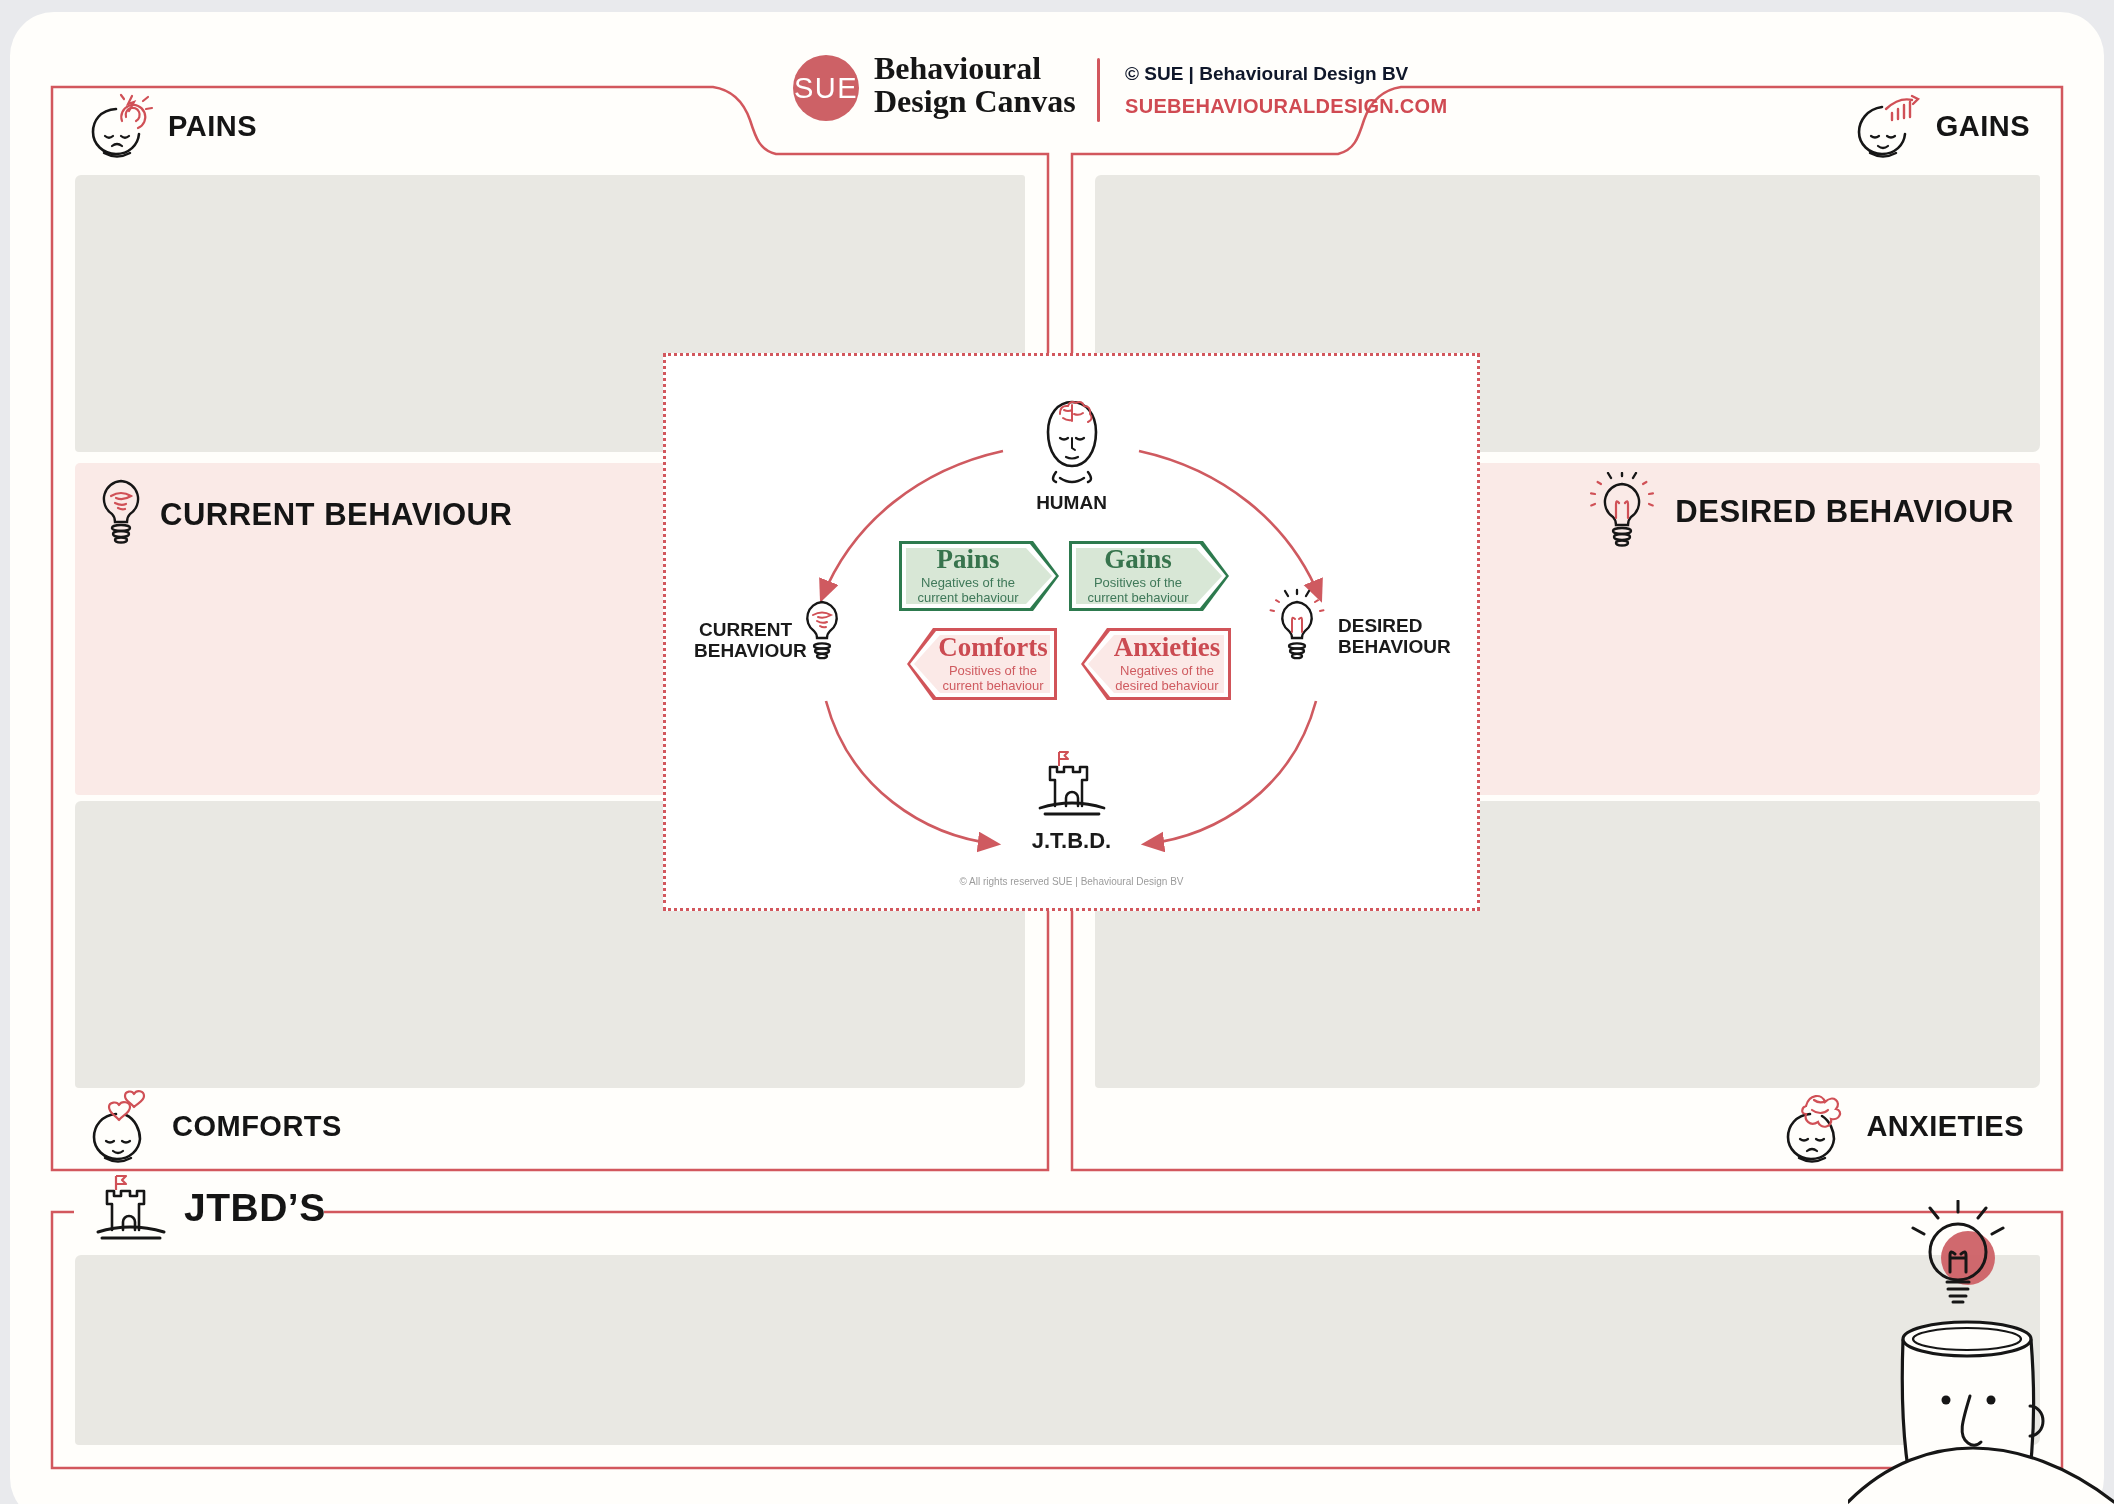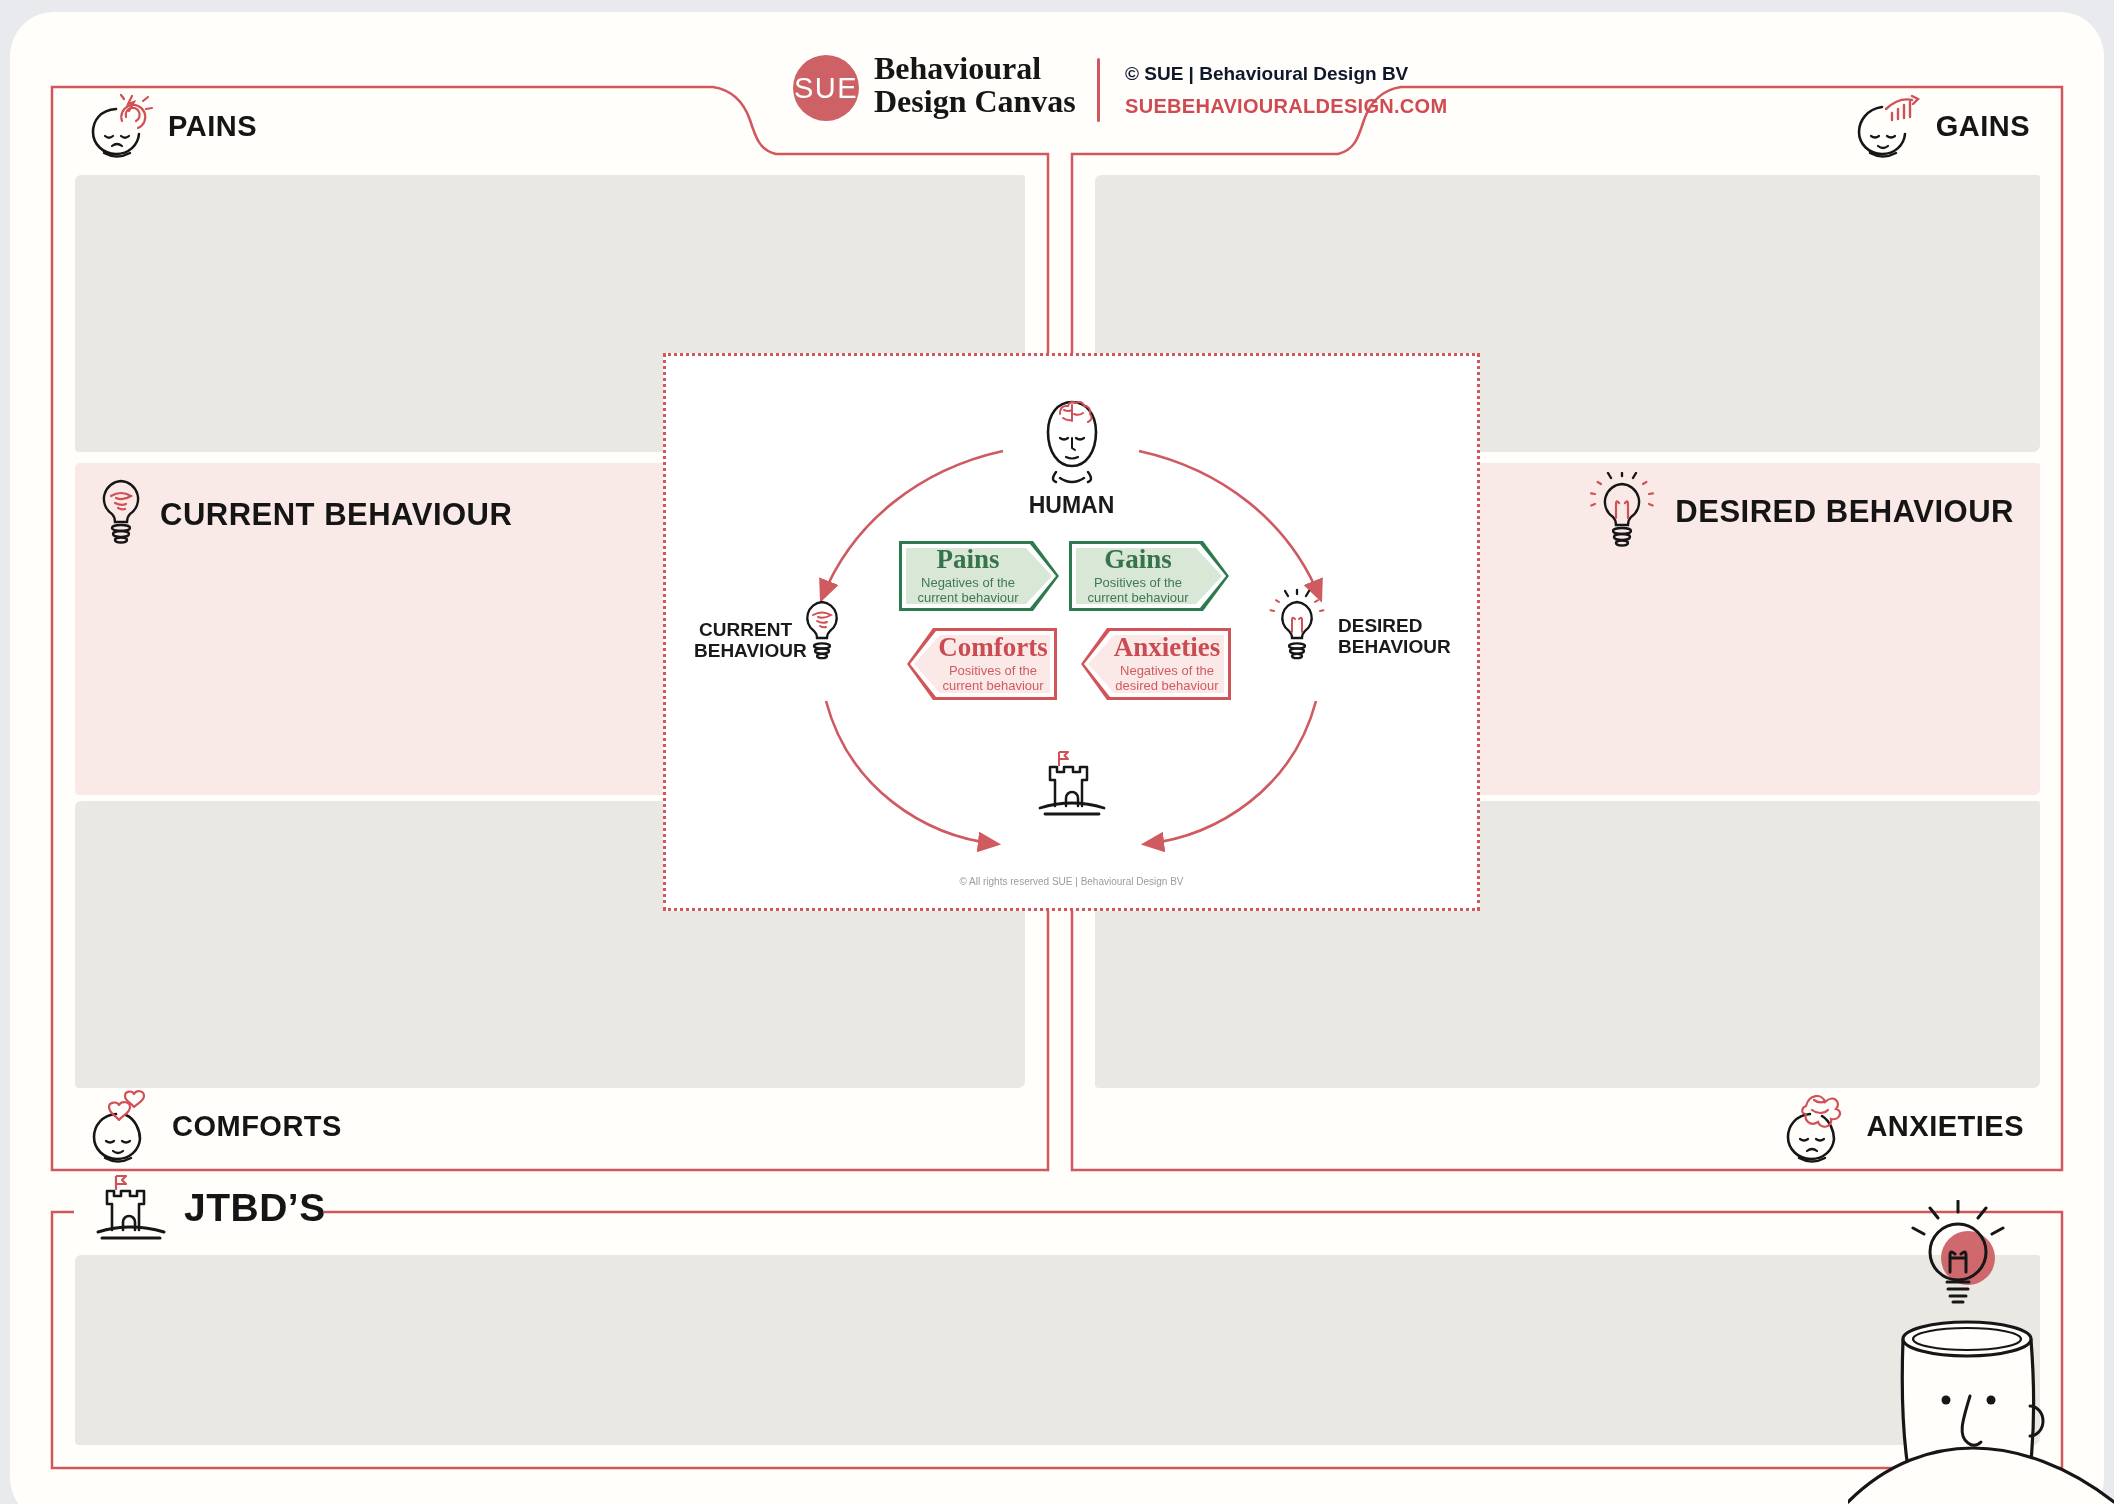--- a/index.html
+++ b/index.html
@@ -36,21 +36,21 @@
   .hdr-divider{position:absolute;left:1097px;top:58px;width:3px;height:64px;border-radius:2px;background:#d2575d;}
   .hdr-copy{position:absolute;left:1125px;top:63px;font-size:19px;font-weight:600;color:#0f172a;}
   .hdr-url{position:absolute;left:1125px;top:95px;font-size:20px;font-weight:700;color:#d04a52;letter-spacing:.3px;}
   
   .diagram{
     position:absolute;left:663px;top:353px;width:817px;height:558px;
     background:#ffffff;border:3px dotted #d2575d;box-sizing:border-box;
   }
   .diagram .abs{position:absolute;}
   .human-wrap{left:0;top:38px;width:100%;text-align:center;}
-  .human-label{font-size:23px;font-weight:900;margin-top:2px;}
+  .human-label{font-size:19px;font-weight:900;margin-top:2px;}
   .side-group{display:flex;align-items:center;gap:8px;}
   .side-label{font-size:19px;font-weight:900;line-height:1.12;}
   .jtbd-wrap{left:0;top:388px;width:100%;text-align:center;}
   .jtbd-label{font-size:22px;font-weight:900;margin-top:2px;}
   .diag-footer{left:0;top:520px;width:100%;text-align:center;font-size:10px;color:#9c9c9c;font-weight:500;}
   
   .chev{position:relative;box-sizing:border-box;}
   .chev,.chev .mid,.chev .fill{
     clip-path:polygon(0 0,calc(100% - 26px) 0,100% 50%,calc(100% - 26px) 100%,0 100%);
   }
@@ -336,20 +336,21 @@
     <svg width="80" height="78" viewBox="0 0 80 78">
       <g fill="none" stroke="#161616" stroke-width="2.5" stroke-linecap="round" stroke-linejoin="round">
         <path d="M23 62 v-26 h-5 v-13 h7 v5 h7 v-5 h9 v5 h7 v-5 h7 v13 h-5 v26"></path>
         <path d="M34 62 v-8 a6 6 0 0 1 12 0 v8"></path>
         <path d="M8 64 q32 -10 64 0 M13 70 h54" stroke-width="2.8"></path>
       </g>
       <g fill="none" stroke="#d05056" stroke-width="2" stroke-linejoin="round">
         <path d="M27 22 v-14 M27 8 h9 l-3.5 3.5 3.5 3.5 h-9"></path>
       </g>
     </svg>
+    <div class="jtbd-label">J.T.B.D.</div>
   </div>
 
   <div class="abs diag-footer">© All rights reserved SUE | Behavioural Design BV</div>
 </div>
 
 <svg class="thinker" width="266" height="304" viewBox="0 0 266 304">
   <g>
     <circle cx="120" cy="58" r="27" fill="#cd6166" opacity="0.95"></circle>
     <g fill="none" stroke="#161616" stroke-width="3" stroke-linecap="round">
       <circle cx="110" cy="52" r="28" fill="none"></circle>

